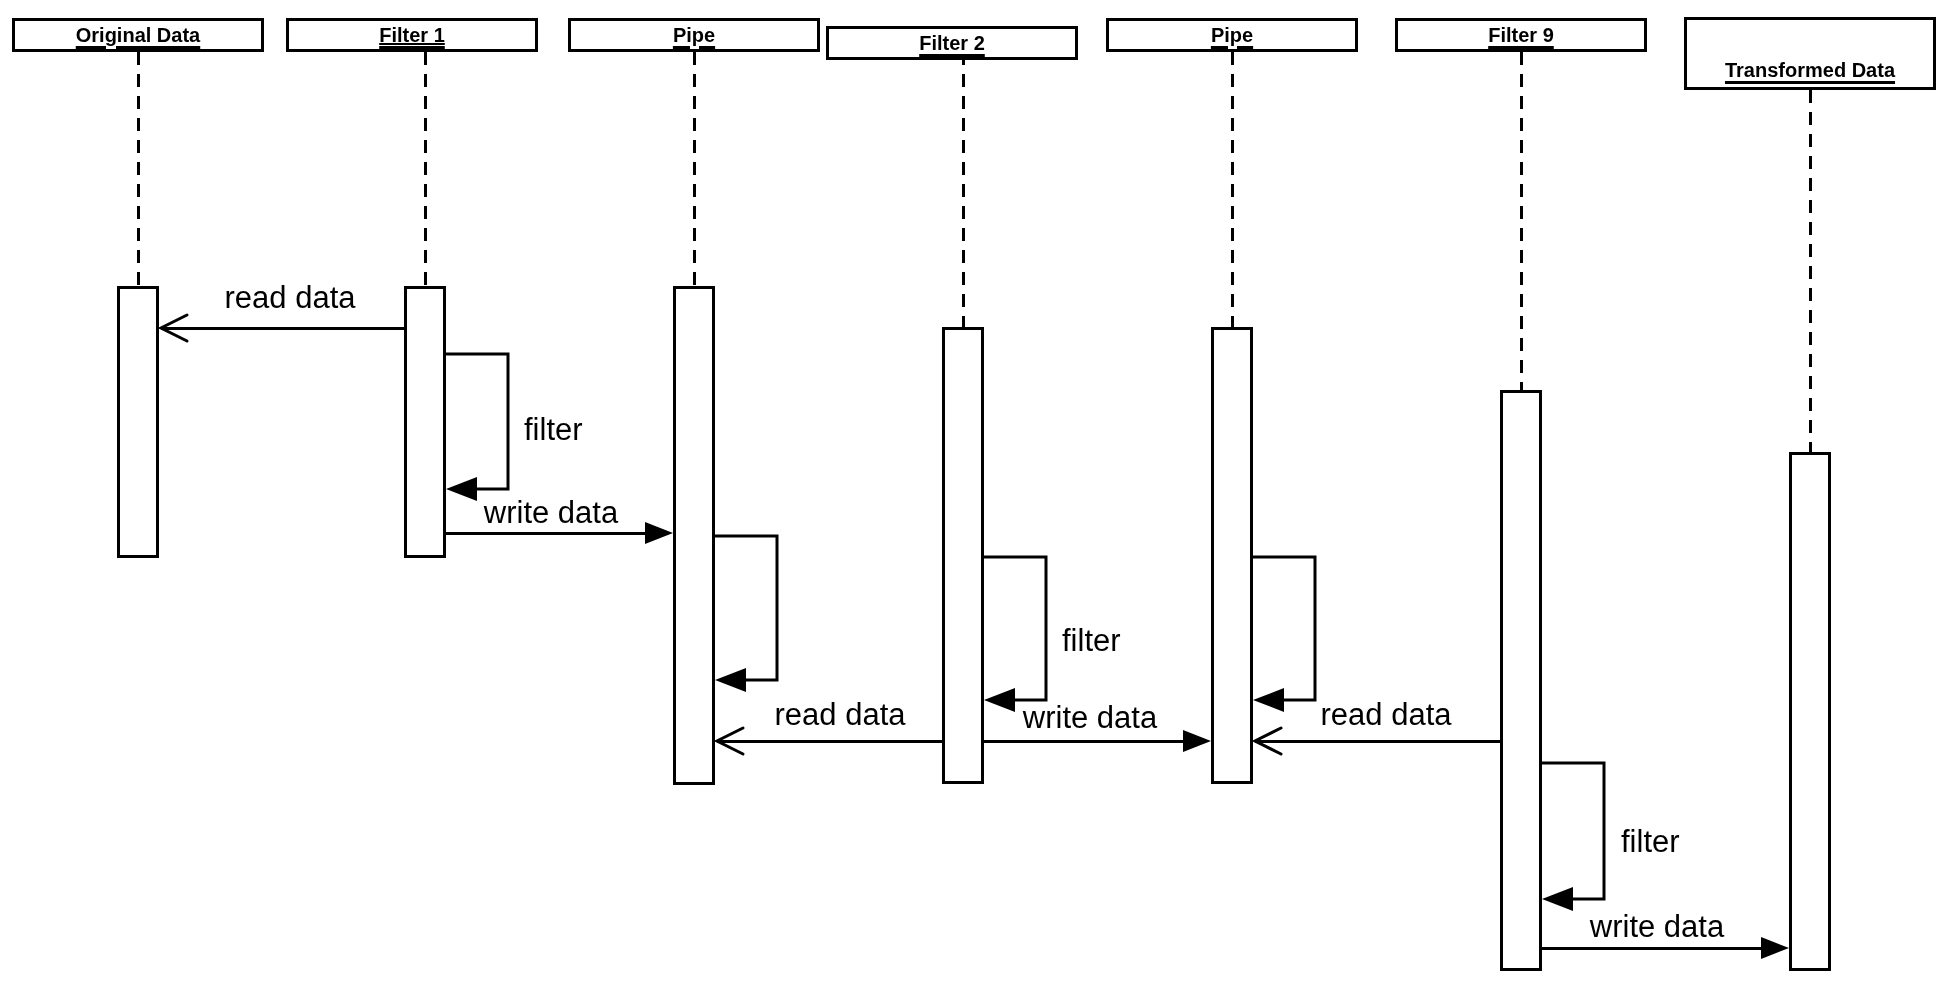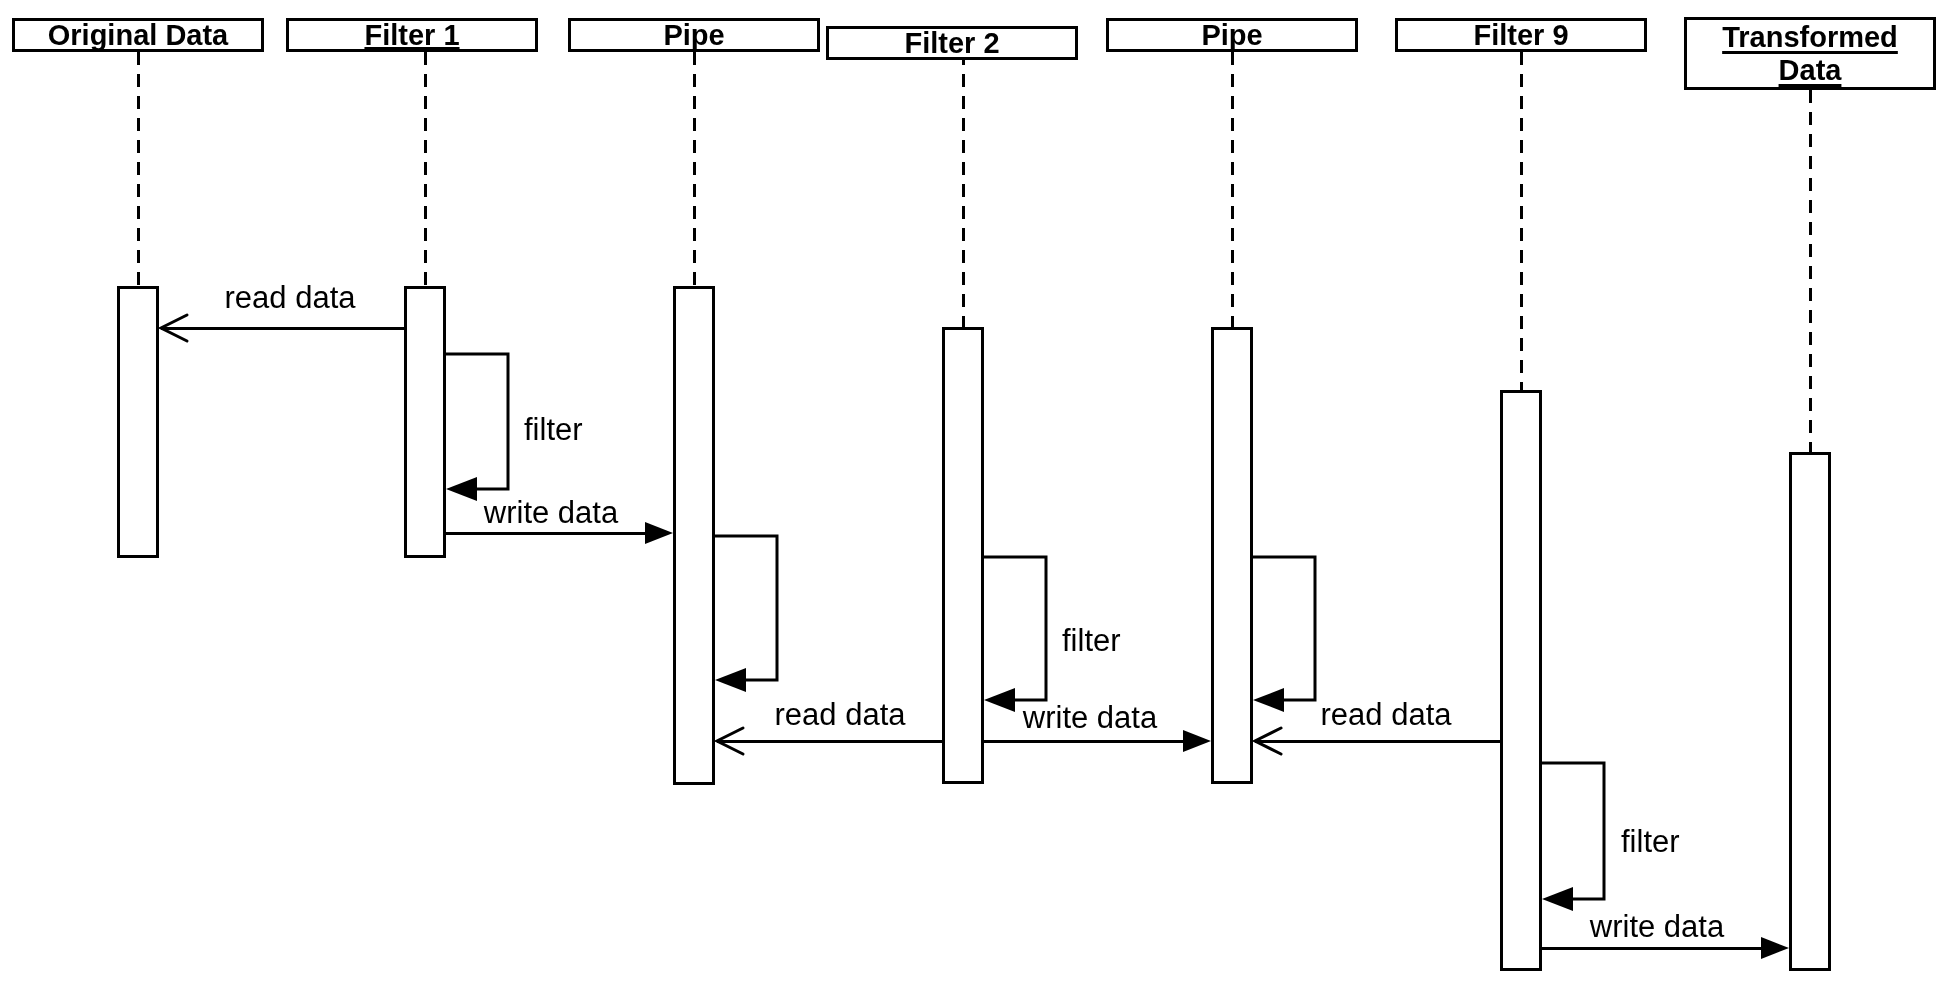--- a/index.html
+++ b/index.html
@@ -6,23 +6,23 @@
   #canvas{
     position:relative;width:1950px;height:1003px;background:#ffffff;
     font-family:"Liberation Sans",sans-serif;color:#000;overflow:hidden;
   }
   #wires{position:absolute;left:0;top:0;}
   .pbox{
     position:absolute;top:18px;width:252px;height:34px;box-sizing:border-box;
     border:3px solid #000;background:#fff;
     display:flex;align-items:center;justify-content:center;
   }
-  .pbox.tall{top:17px;height:73px;}
+  .pbox.tall{top:17px;height:73px;align-items:flex-end;}
   .plabel{
-    font-weight:bold;font-size:29px;line-height:33px;text-align:center;
+    font-weight:bold;font-size:20px;line-height:33px;text-align:center;
     text-decoration:underline;text-decoration-thickness:2.5px;text-underline-offset:4px;
   }
   .pbox.tall .plabel{width:190px;}
   .msg{
     position:absolute;font-size:31px;line-height:28px;white-space:nowrap;color:#000;
   }
   .msg.ctr{transform:translateX(-50%);}
 </style>
 </head>
 <body>

